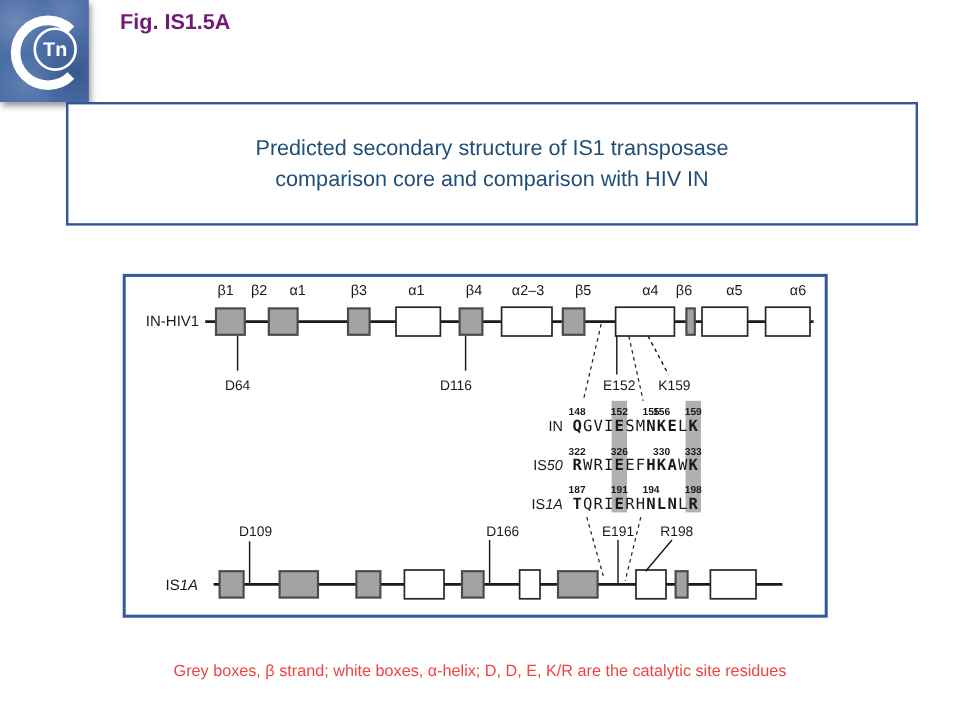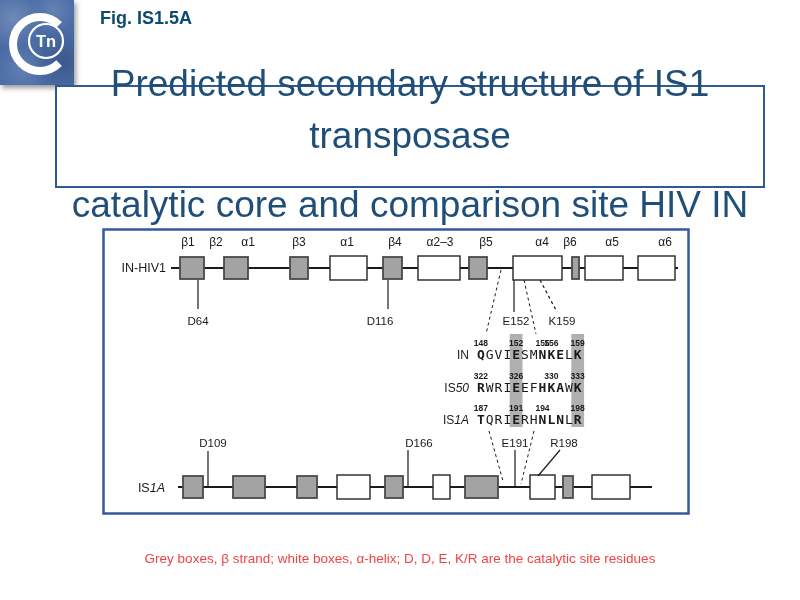--- a/index.html
+++ b/index.html
@@ -5,24 +5,24 @@
   html,body{margin:0;padding:0;background:#fff;}
   .slide{position:relative;width:800px;height:600px;background:#ffffff;overflow:hidden;
          font-family:"Liberation Sans",sans-serif;}
   .logo{position:absolute;left:0;top:0;width:74px;height:85px;background-color:#4b6da6;
         background-image:
           radial-gradient(circle at 18% 22%, rgba(255,255,255,.20), transparent 32%),
           radial-gradient(circle at 72% 12%, rgba(255,255,255,.14), transparent 26%),
           radial-gradient(circle at 86% 72%, rgba(15,35,75,.28), transparent 38%),
           radial-gradient(circle at 30% 82%, rgba(255,255,255,.12), transparent 30%);
         box-shadow:2px 3px 5px rgba(70,70,70,.55);}
-  .fig-label{position:absolute;left:100px;top:8px;font-size:18px;font-weight:600;color:#0c4a6e;}
+  .fig-label{position:absolute;left:100px;top:8px;font-size:18px;font-weight:600;color:#701a75;}
   .title-box{position:absolute;left:55px;top:85px;width:706px;height:99px;border:2px solid #2E5994;
              background:#fff;display:flex;flex-direction:column;justify-content:center;text-align:center;}
-  .title-line{font-size:37px;color:#1F4E79;line-height:1.42;margin-top:16px;}
+  .title-line{font-size:18px;color:#1F4E79;line-height:1.42;}
   .diagram-wrap{position:absolute;left:100px;top:226px;width:592px;height:291px;}
   .caption{position:absolute;left:0;top:551px;width:100%;text-align:center;
            font-size:13.5px;color:#ef4444;}
 </style>
 </head>
 <body>
 
 <div class="slide">
 
   <div class="logo">
@@ -30,21 +30,21 @@
       <path d="M 59.1 63.1 A 27 27 0 1 1 59.1 24.9" fill="none" stroke="#ffffff" stroke-width="8"></path>
       <circle cx="46" cy="41" r="17" fill="none" stroke="#ffffff" stroke-width="2.2"></circle>
       <text x="46" y="47" text-anchor="middle" fill="#ffffff" font-size="16.5" font-weight="bold" font-family="Liberation Sans, sans-serif">Tn</text>
     </svg>
   </div>
 
   <div class="fig-label">Fig. IS1.5A</div>
 
   <div class="title-box">
     <div class="title-line">Predicted secondary structure of IS1 transposase</div>
-    <div class="title-line">catalytic core and comparison site HIV IN</div>
+    <div class="title-line">comparison core and comparison with HIV IN</div>
   </div>
 
   <div class="diagram-wrap">
     <svg id="diagram-svg" width="592" height="291" viewBox="100 242 592 291">
         <rect x="103.5" y="245.5" width="585" height="284" fill="#ffffff" stroke="#35599a" stroke-width="2.5"></rect>
         <line x1="171" y1="284" x2="678" y2="284" stroke="#1a1a1a" stroke-width="2.2"></line>
         <line x1="501" y1="286" x2="486" y2="350" stroke="#1a1a1a" stroke-width="1" stroke-dasharray="3 3"></line>
         <line x1="524" y1="296" x2="536" y2="350" stroke="#1a1a1a" stroke-width="1" stroke-dasharray="3 3"></line>
         <rect x="180" y="273" width="24" height="22" fill="#a3a3a3" stroke="#4a4a4a" stroke-width="1.8"></rect>
         <rect x="224" y="273" width="24" height="22" fill="#a3a3a3" stroke="#4a4a4a" stroke-width="1.8"></rect>

